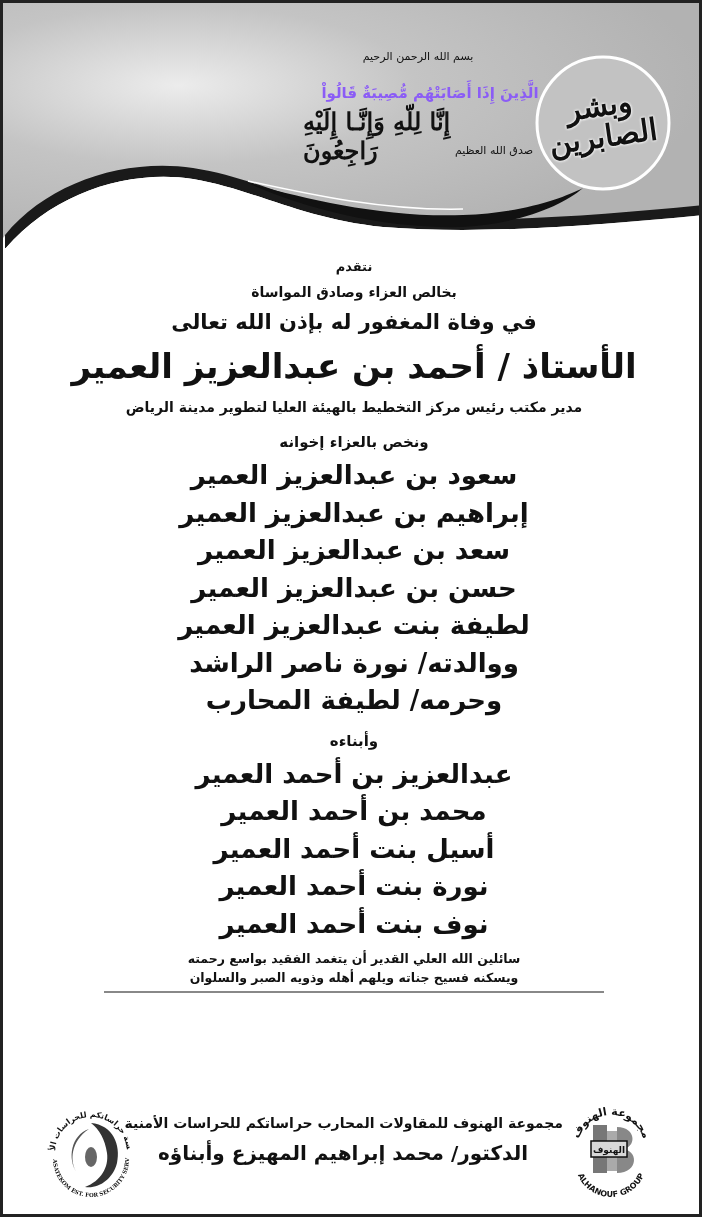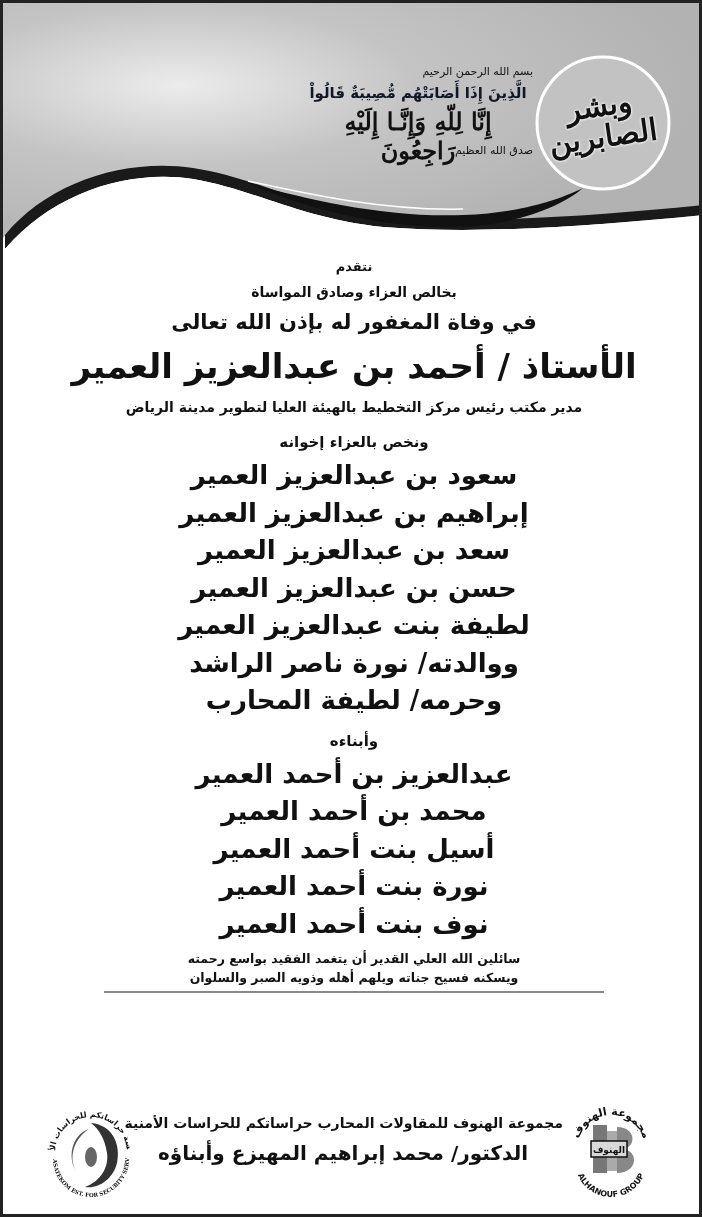--- a/index.html
+++ b/index.html
@@ -7,29 +7,29 @@
     body { font-family: "DejaVu Sans", "Liberation Sans", sans-serif; color: #111; }
     .frame {
       position: absolute; left: 0; top: 0; width: 702px; height: 1217px;
       border: 3px solid #222; background: #fff; overflow: hidden;
     }
     .header {
       position: absolute; left: 0; top: 0; width: 702px; height: 245px;
     }
     .header svg { position: absolute; left: 0; top: 0; }
     .basmala {
-      position: absolute; left: 300px; top: 62px; width: 230px; 
+      position: absolute; left: 300px; top: 47px; width: 230px; text-align: center;
       font-size: 11px; direction: rtl; color: #111;
     }
     .verse1 {
-      position: absolute; left: 300px; top: 81px; width: 230px; text-align: center;
-      font-size: 15px; font-weight: bold; direction: rtl; color: #0f172a;
+      position: absolute; left: 312px; top: 81px; width: 230px; text-align: center;
+      font-size: 15px; font-weight: bold; direction: rtl; color: #8b5cf6;
     }
     .verse2 {
-      position: absolute; left: 300px; top: 104px; width: 230px; text-align: center;
+      position: absolute; left: 300px; top: 104px; width: 230px; text-align: left;
       font-family: "DejaVu Serif", serif; font-size: 24px; font-weight: bold; direction: rtl; color: #111;
       letter-spacing: -1px;
     }
     .sadaq {
       position: absolute; left: 300px; top: 141px; width: 230px; text-align: right;
       font-size: 11px; direction: rtl; color: #111;
     }
     .calligraphy {
       position: absolute; left: 538px; top: 48px; width: 120px; height: 140px;
       display: flex; align-items: center; justify-content: center;

